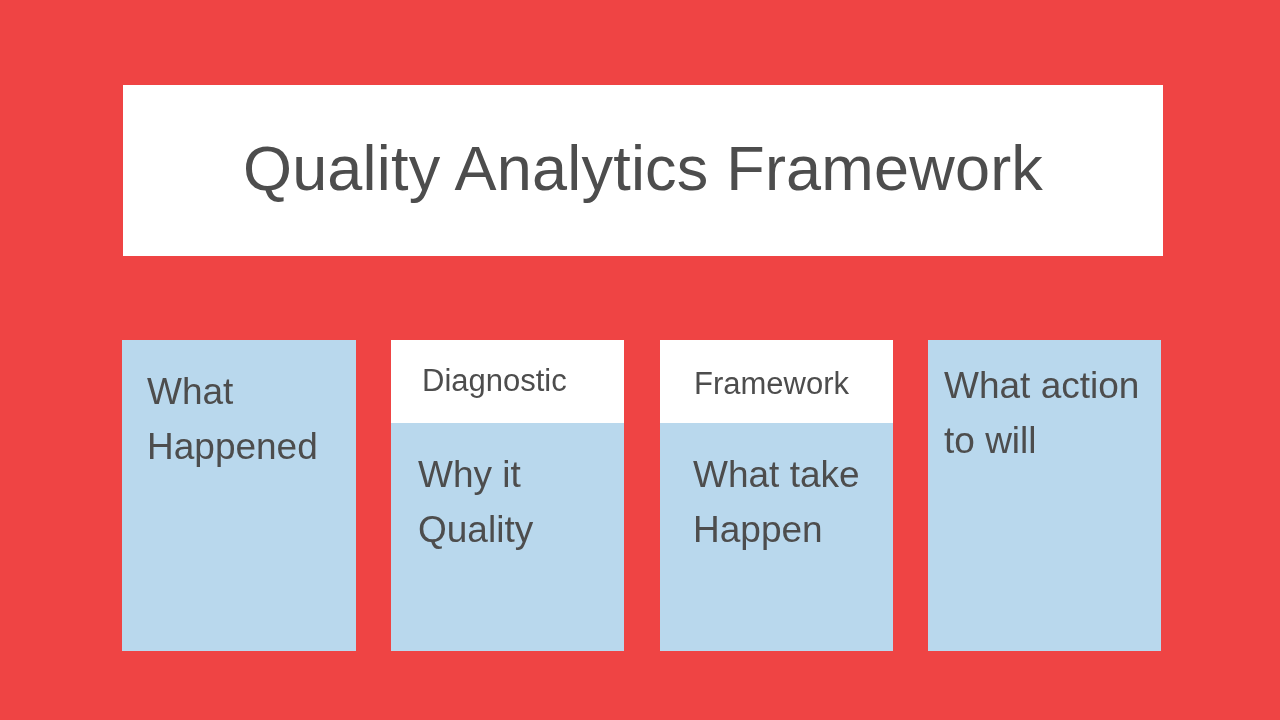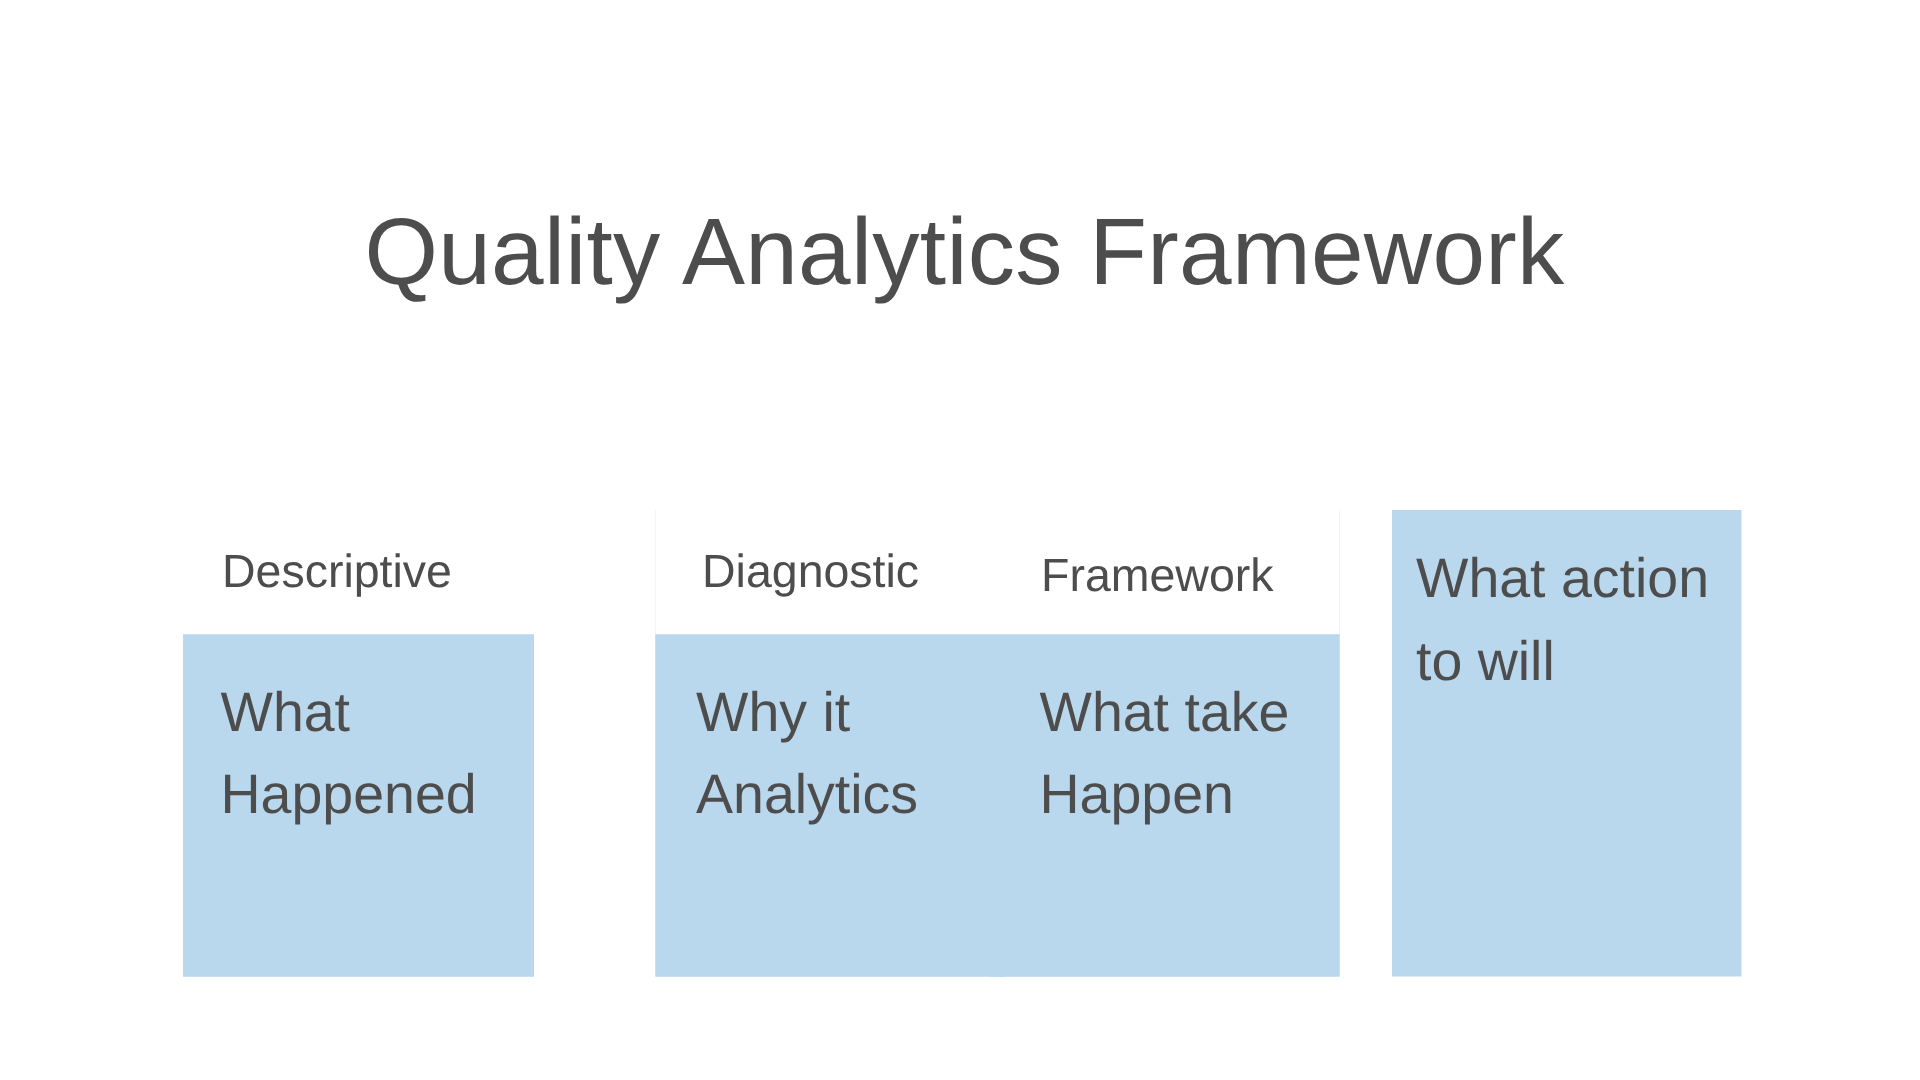--- a/index.html
+++ b/index.html
@@ -12,21 +12,21 @@
     overflow: hidden;
     background: #1a7cc8;
     font-family: "Liberation Sans", sans-serif;
     -webkit-font-smoothing: antialiased;
   }
 
   .slide {
     position: relative;
     width: 1280px;
     height: 720px;
-    background: #ffffff;
+    background: #ef4444;
   }
 
   
   .title-card {
     position: absolute;
     left: 123px;
     top: 85px;
     width: 1040px;
     height: 171px;
     background: #ffffff;
@@ -89,21 +89,21 @@
     font-family: "Liberation Sans", sans-serif;
     font-size: 37px;
     font-weight: 400;
     color: #4d4d4d;
     line-height: 1.49;
     white-space: pre-line;
   }
 
   
   .card-1 { left: 122px; width: 234px; }
-  .card-2 { left: 391px; width: 233px; margin-left: 46px; }
+  .card-2 { left: 391px; width: 233px; }
   .card-3 { left: 660px; width: 233px; }
   .card-4 { left: 928px; width: 233px; }
 
   .card-1 .card-header { padding-left: 26px; }
   .card-2 .card-header { padding-left: 31px; }
   .card-3 .card-header { padding-left: 34px; padding-top: 6px; }
   .card-4 .card-header { padding-left: 16px; }
 
   .card-1 .card-body { padding: 24px 0 0 25px; }
   .card-2 .card-body { padding: 24px 0 0 27px; }
@@ -115,36 +115,33 @@
 
 <div class="slide">
 
   <div class="title-card">
     <div class="title-text">Quality Analytics Framework</div>
   </div>
 
   <div class="cards">
 
     <div class="card card-1">
-      <div class="card-header">
-        <span class="card-header-text">Descriptive</span>
-      </div>
       <div class="card-body">
         <span class="card-body-text">What
 Happened</span>
       </div>
     </div>
 
     <div class="card card-2">
       <div class="card-header">
         <span class="card-header-text">Diagnostic</span>
       </div>
       <div class="card-body">
         <span class="card-body-text">Why it
-Analytics</span>
+Quality</span>
       </div>
     </div>
 
     <div class="card card-3">
       <div class="card-header">
         <span class="card-header-text">Framework</span>
       </div>
       <div class="card-body">
         <span class="card-body-text">What take
 Happen</span>

